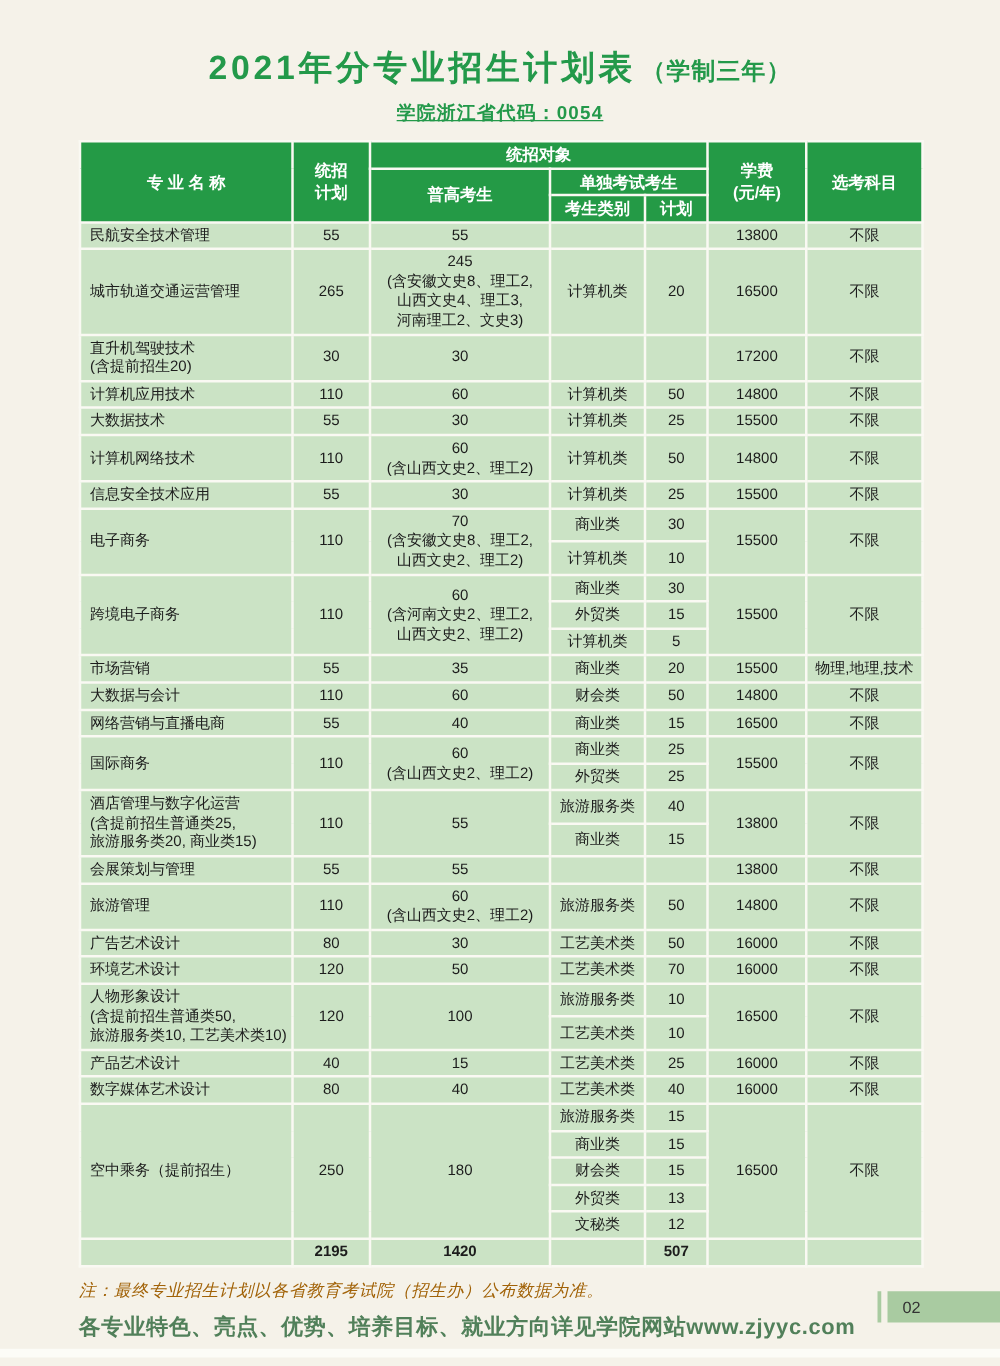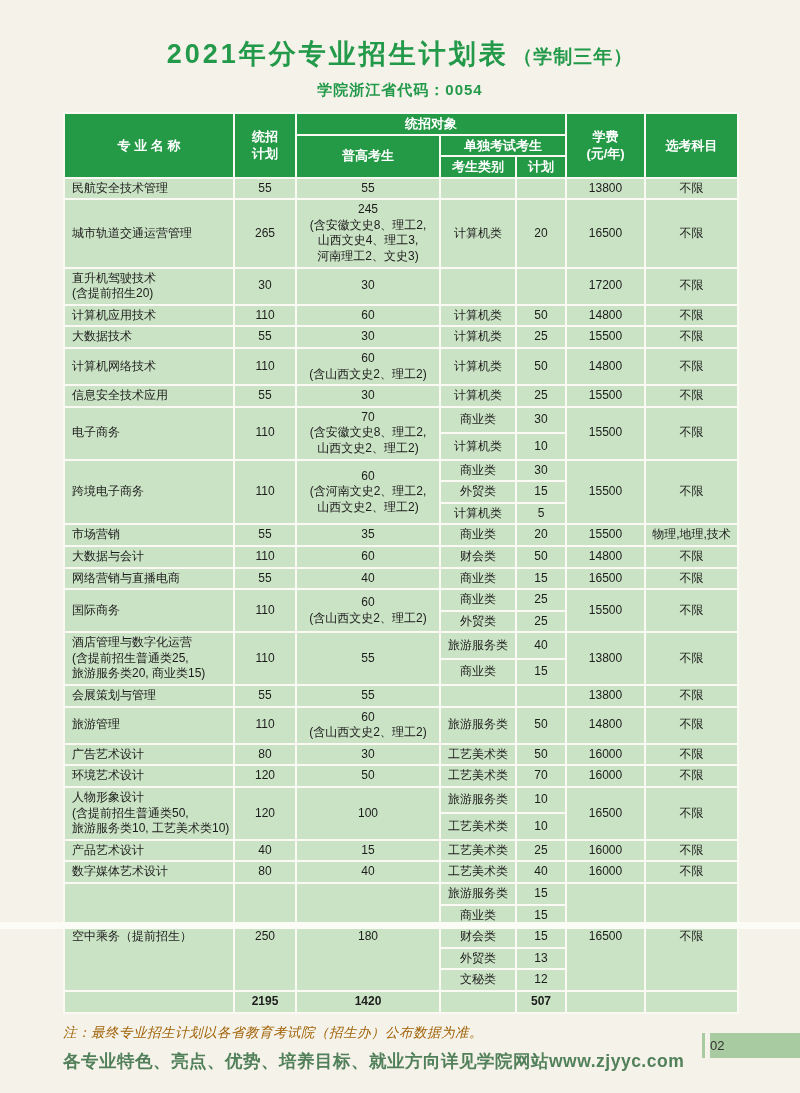--- a/index.html
+++ b/index.html
@@ -4,30 +4,30 @@
 <style>
   * { margin: 0; padding: 0; box-sizing: border-box; }
   html, body { width: 800px; }
   body {
     width: 800px; height: 1093px;
     background: #f5f2e9;
     font-family: "Liberation Sans", "DejaVu Sans", sans-serif;
     position: relative;
     overflow: hidden;
   }
-  .page { width: 800px; height: 929px; position: relative; }
+  .page { width: 800px; height: 1086px; position: relative; }
 
   .title-wrap { text-align: center; padding-top: 36px; color: #23994a; }
   .main-title {
     display: inline; font-size: 27px; font-weight: bold; letter-spacing: 3px;
   }
   .title-suffix { display: inline; font-size: 19px; font-weight: bold; letter-spacing: 1px; }
   .subtitle {
     text-align: center; margin-top: 9px;
-    color: #23994a; font-size: 15px; font-weight: bold; letter-spacing: 1px;
+    color: #23994a; font-size: 15px; font-weight: bold; letter-spacing: 1px; text-decoration: underline;
   }
 
   table.plan {
     margin: 12px 0 0 63px;
     width: 674px;
     border-collapse: collapse;
     table-layout: fixed;
     font-size: 12px;
     color: #1c1c1c;
   }
@@ -68,20 +68,21 @@
 
   .page-num-wrap { position: absolute; top: 1033px; right: 0; height: 25px; }
   .page-num-bar {
     position: absolute; right: 95px; top: 0;
     width: 3px; height: 25px; background: #a9cba1;
   }
   .page-num-box {
     position: absolute; right: 0; top: 0;
     width: 90px; height: 25px; background: #a9cba1;
     color: #333; font-size: 13px; line-height: 25px;
+    padding-left: 12px;
   }
   .bottom-strip {
     position: absolute; bottom: 0; left: 0;
     width: 800px; height: 7px; background: #fcfcf7;
   }
 </style>
 </head>
 <body>
 
 <div class="page">

